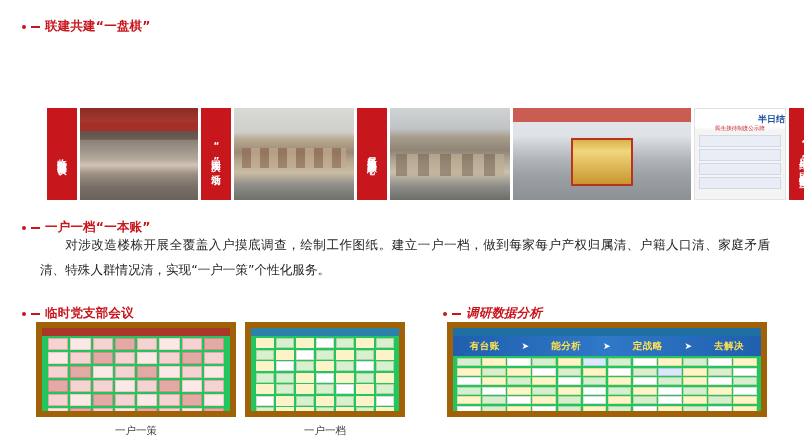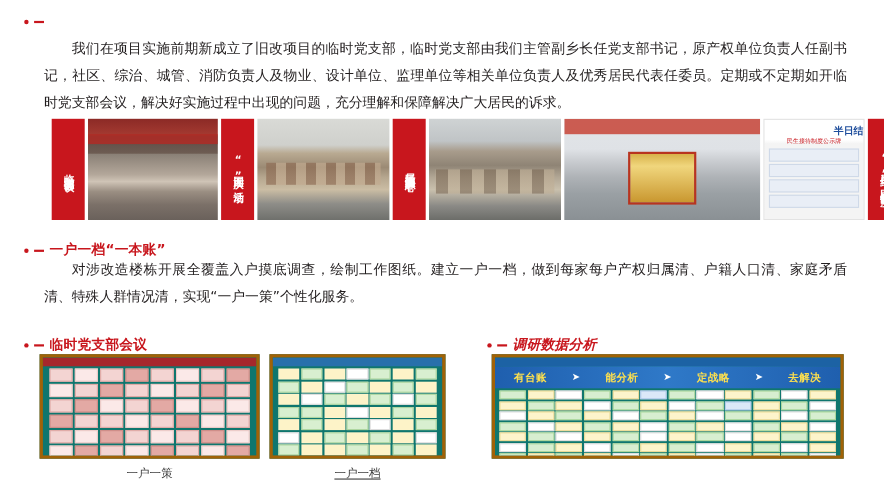--- a/index.html
+++ b/index.html
@@ -192,37 +192,37 @@
   }
   .banner-row {
     height: 10px;
     background: #e9eef6;
     border: 1px solid #cfd9e8;
   }
 
   
   .board {
     position: absolute;
-    border: 3px solid #a16207;
-    background: #0f766e;
+    border: 6px solid #a16207;
+    background: #22c55e;
     box-sizing: border-box;
     overflow: hidden;
   }
   .b1 { left: 36px;  top: 322px; width: 200px; height: 95px; }
   .b2 { left: 245px; top: 322px; width: 160px; height: 95px; }
   .b3 { left: 447px; top: 322px; width: 320px; height: 95px; }
 
   .caption {
     position: absolute;
     font-size: 10.5px;
     color: #3b3b3b;
     text-align: center;
   }
   .cap1 { left: 36px;  top: 424px; width: 200px; }
-  .cap2 { left: 245px; top: 424px; width: 160px; text-decoration: underline; }
+  .cap2 { left: 245px; top: 424px; width: 160px; }
 
   
   .grid-tiles {
     position: absolute;
     inset: 10px 6px 6px 6px;
     display: grid;
     grid-template-columns: repeat(8, 1fr);
     grid-auto-rows: 12px;
     gap: 2px;
   }
@@ -301,23 +301,23 @@
   }
 </style>
 </head>
 <body>
 
 <div class="page">
 
   <div class="sec-head head1">
     <span class="sec-dot"></span>
     <span class="sec-bar"></span>
-  </div>
-
-  <div class="para para1">我们在项目实施前期新成立了旧改项目的临时党支部，临时党支部由我们主管副乡长任党支部书记，原产权单位负责人任副书记，社区、综治、城管、消防负责人及物业、设计单位、监理单位等相关单位负责人及优秀居民代表任委员。定期或不定期如开临时党支部会议，解决好实施过程中出现的问题，充分理解和保障解决广大居民的诉求。</div>
+    <span>联建共建“一盘棋”</span>
+  </div>
+
 
   <div class="strip">
 
     <div class="redlabel">临时党支部会议</div>
     <div class="photo ph-meeting1"></div>
 
     <div class="redlabel">“迎国庆”活动</div>
     <div class="photo ph-meeting2"></div>
 
     <div class="redlabel">居民协调服务中心</div>

